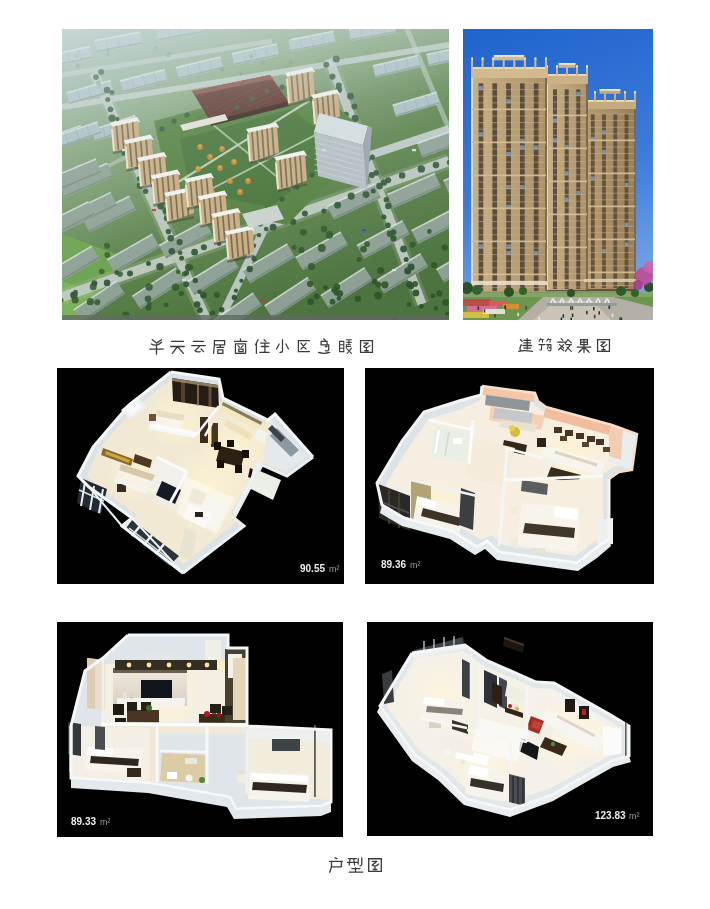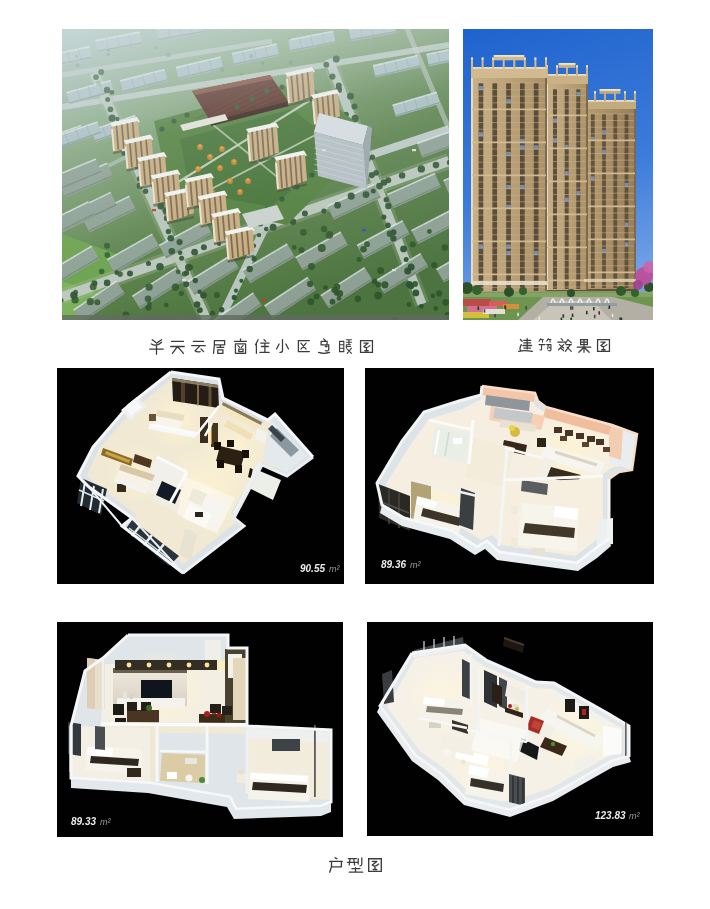--- a/index.html
+++ b/index.html
@@ -1,14 +1,14 @@
 <!DOCTYPE html>
 <html><head><meta charset="utf-8"><style>
 html,body{margin:0;padding:0;background:#ffffff;width:710px;height:909px;overflow:hidden;font-family:"Liberation Sans",sans-serif;}
-.ab{position:absolute;font-style:italic;}
+.ab{position:absolute;}
 svg{display:block}
 </style></head>
 <body>
 <svg width="0" height="0" style="position:absolute">
 <defs>
 <g id="g-hua" fill="none" stroke="#3c3c3c" stroke-width="1.5" stroke-linecap="round">
 <path d="M5,2 L9,5 M16,2 L10,6 M4,7 C7,9 12,9 16,5 M2,13 L18,13 M10,8 L10,19"></path>
 </g>
 <g id="g-tian" fill="none" stroke="#3c3c3c" stroke-width="1.5" stroke-linecap="round">
 <path d="M3,4 L17,4 M2,10 L18,10 M10,10 L4,18 M10,10 L17,18"></path>

